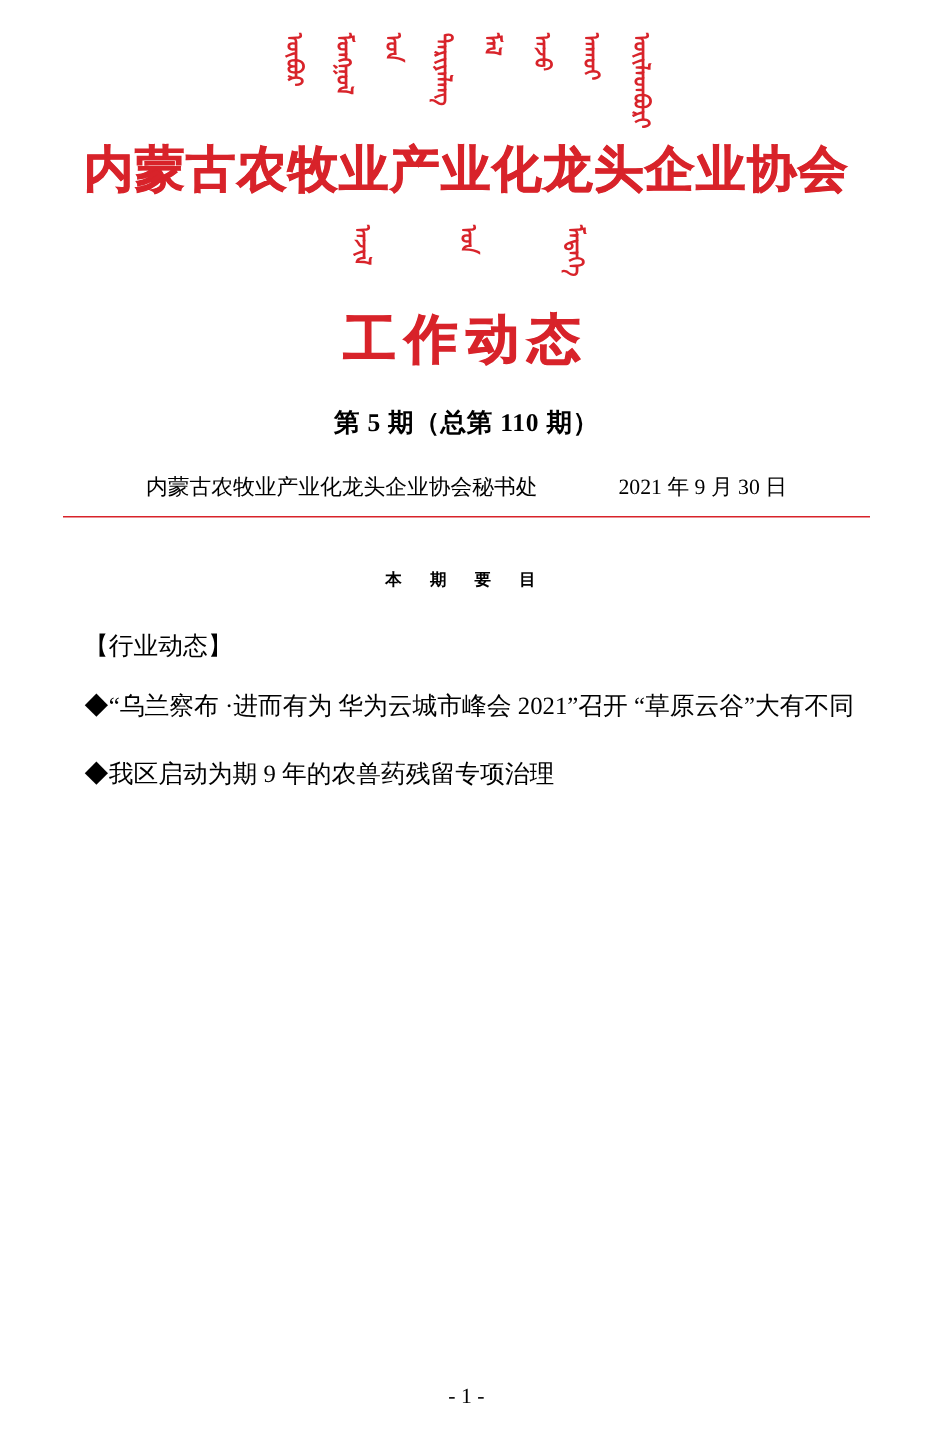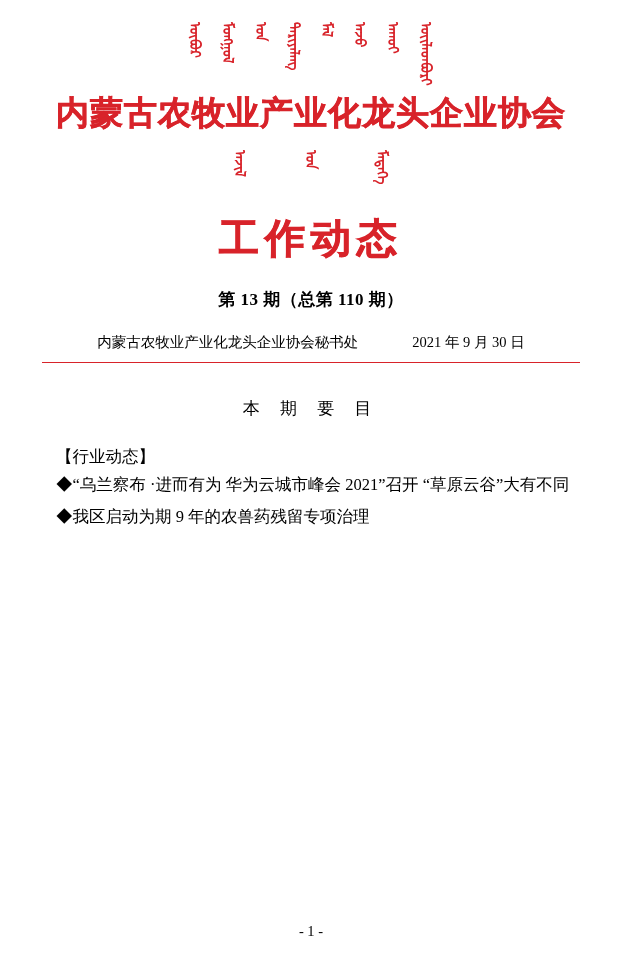--- a/index.html
+++ b/index.html
@@ -63,25 +63,25 @@
 
   .mongol-band.second {
     gap: 58px;
     padding-top: 18px;
     height: 52px;
   }
 
   .subtitle {
     text-align: center;
     color: #d8232a;
-    font-family: Liberation Mono, monospace;
+    font-family: Liberation Sans, sans-serif;
     font-weight: 700;
-    font-size: 40px;
+    font-size: 35px;
     letter-spacing: 6px;
-    margin-top: 18px;
+    margin-top: 6px;
     line-height: 1.1;
     -webkit-text-stroke: 0.8px #d8232a;
   }
 
   .issue-line {
     text-align: center;
     font-family: "Liberation Serif", serif;
     font-weight: 700;
     font-size: 17px;
     margin-top: 24px;
@@ -104,43 +104,43 @@
 
   .rule {
     border: none;
     border-top: 1.6px solid #d8232a;
     margin: 10px 0 0 0;
   }
 
   
   .contents-title {
     text-align: center;
-    font-weight: 400;
-    font-size: 17px;
+    font-weight: 700;
+    font-size: 11px;
     letter-spacing: 8px;
     margin-top: 34px;
     color: #000;
   }
   .section-head {
     font-weight: 400;
     font-size: 16.5px;
     margin-top: 26px;
     margin-left: 14px;
     color: #000;
   }
   .entry {
     font-size: 16.5px;
     line-height: 1.85;
     margin-top: 10px;
     margin-left: 14px;
     margin-right: 6px;
     color: #000;
     text-align: justify;
   }
-  .entry.tight { margin-top: 2px; }
+  .entry.tight { margin-top: 14px; }
   .entry.gap   { margin-top: 18px; }
 
   .page-number {
     position: absolute;
     left: 0;
     right: 0;
     bottom: 22px;
     text-align: center;
     font-size: 14.5px;
     color: #000;
@@ -165,21 +165,21 @@
   <div class="masthead">内蒙古农牧业产业化龙头企业协会</div>
 
   <div class="mongol-band second">
     <span class="mongol-glyph mid">ᠠᠵᠢᠯ</span>
     <span class="mongol-glyph low">ᠤᠨ</span>
     <span class="mongol-glyph mid">ᠮᠡᠳᠡᠭᠡ</span>
   </div>
 
   <div class="subtitle">工作动态</div>
 
-  <div class="issue-line">第 13 期（总第 110 期）</div>
+  <div class="issue-line">第 5 期（总第 110 期）</div>
 
   <div class="meta-row">
     <span class="meta-left">内蒙古农牧业产业化龙头企业协会秘书处</span>
     <span class="meta-right">2021 年 9 月 30 日</span>
   </div>
 
   <hr class="rule">
 
   <div class="contents-title">本 期 要 目</div>
 

